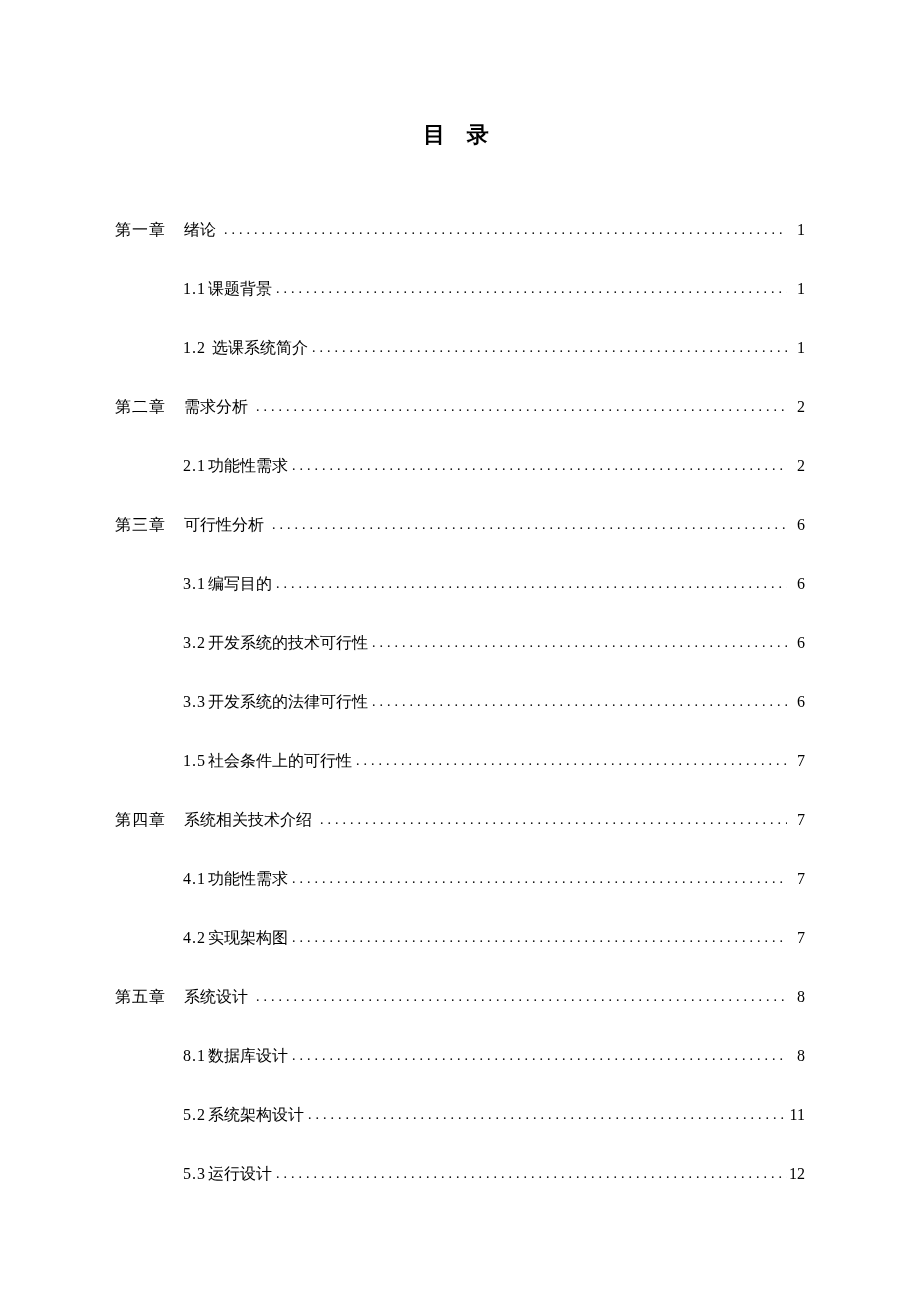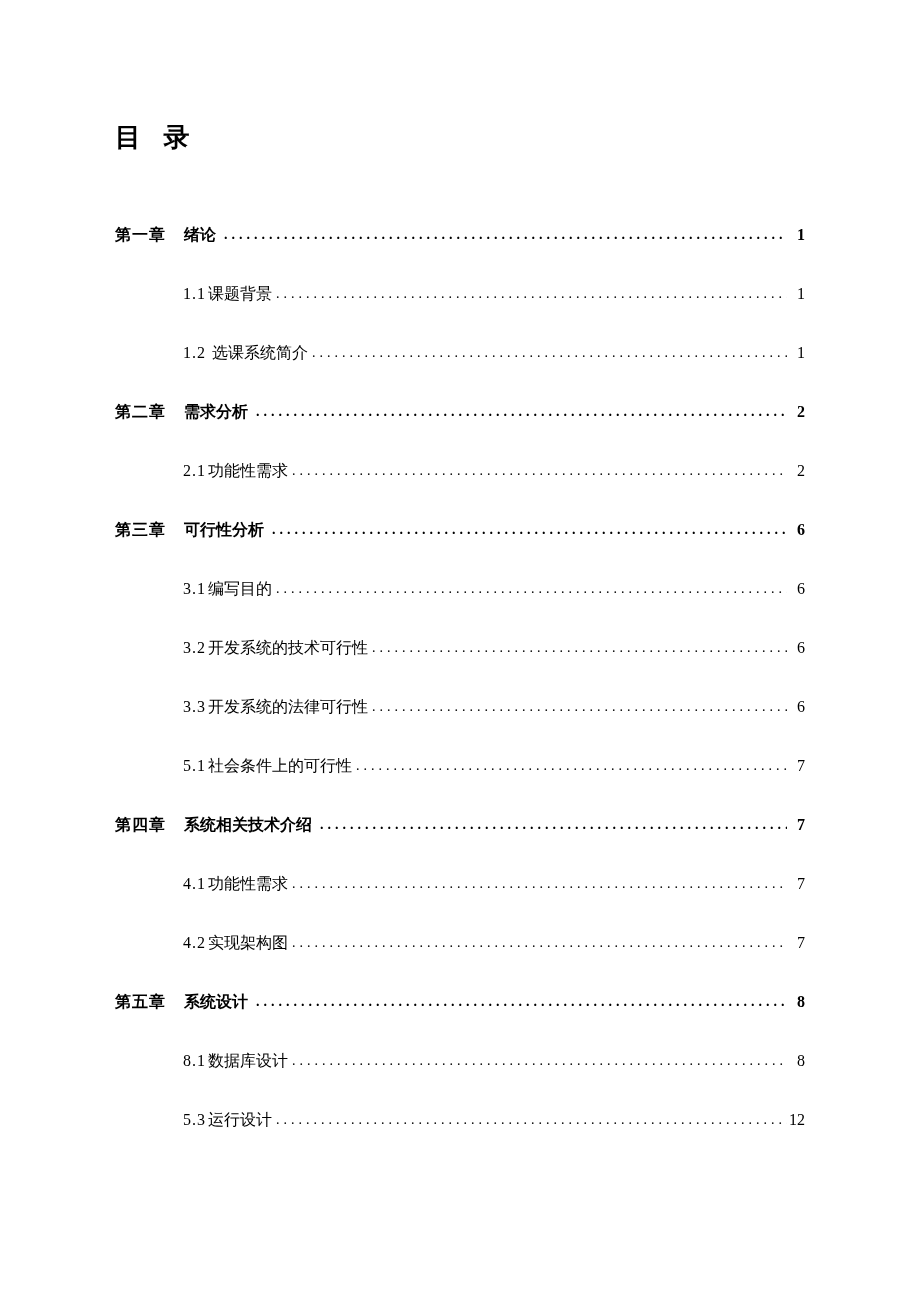--- a/index.html
+++ b/index.html
@@ -9,35 +9,35 @@
     }
     body {
       width: 920px;
       height: 1302px;
       background: #ffffff;
       font-family: "SimSun", "宋体", serif;
       color: #000000;
       padding: 120px 115px 100px 115px;
     }
     .title {
-      font-size: 26px;
+      text-align: center;
+      font-size: 22px;
       font-weight: bold;
       letter-spacing: 8px;
       margin-bottom: 70px;
     }
     .toc-entry {
       display: flex;
       align-items: baseline;
       font-size: 16px;
       margin-bottom: 38px;
       white-space: nowrap;
     }
     .toc-entry.chapter {
       margin-left: 0;
-      font-weight: bold;
     }
     .toc-entry.section {
       margin-left: 68px;
     }
     .entry-label {
       flex-shrink: 0;
     }
     .chapter .chapter-num {
       letter-spacing: 1px;
     }
@@ -119,21 +119,21 @@
       <span class="entry-label"><span class="section-num">3.2</span><span class="section-sep"></span><span>开发系统的技术可行性</span></span>
       <span class="dots"></span>
       <span class="page-num">6</span>
     </div>
     <div class="toc-entry section">
       <span class="entry-label"><span class="section-num">3.3</span><span class="section-sep"></span><span>开发系统的法律可行性</span></span>
       <span class="dots"></span>
       <span class="page-num">6</span>
     </div>
     <div class="toc-entry section">
-      <span class="entry-label"><span class="section-num">5.1</span><span class="section-sep"></span><span>社会条件上的可行性</span></span>
+      <span class="entry-label"><span class="section-num">1.5</span><span class="section-sep"></span><span>社会条件上的可行性</span></span>
       <span class="dots"></span>
       <span class="page-num">7</span>
     </div>
     <div class="toc-entry chapter">
       <span class="entry-label"><span class="chapter-num">第四章</span><span class="chapter-gap"></span><span>系统相关技术介绍</span><span class="trailing-space"></span></span>
       <span class="dots"></span>
       <span class="page-num">7</span>
     </div>
     <div class="toc-entry section">
       <span class="entry-label"><span class="section-num">4.1</span><span class="section-sep"></span><span>功能性需求</span></span>
@@ -149,17 +149,22 @@
       <span class="entry-label"><span class="chapter-num">第五章</span><span class="chapter-gap"></span><span>系统设计</span><span class="trailing-space"></span></span>
       <span class="dots"></span>
       <span class="page-num">8</span>
     </div>
     <div class="toc-entry section">
       <span class="entry-label"><span class="section-num">8.1</span><span class="section-sep"></span><span>数据库设计</span></span>
       <span class="dots"></span>
       <span class="page-num">8</span>
     </div>
     <div class="toc-entry section">
+      <span class="entry-label"><span class="section-num">5.2</span><span class="section-sep"></span><span>系统架构设计</span></span>
+      <span class="dots"></span>
+      <span class="page-num">11</span>
+    </div>
+    <div class="toc-entry section">
       <span class="entry-label"><span class="section-num">5.3</span><span class="section-sep"></span><span>运行设计</span></span>
       <span class="dots"></span>
       <span class="page-num">12</span>
     </div>
   </div>
 
 </body></html>

